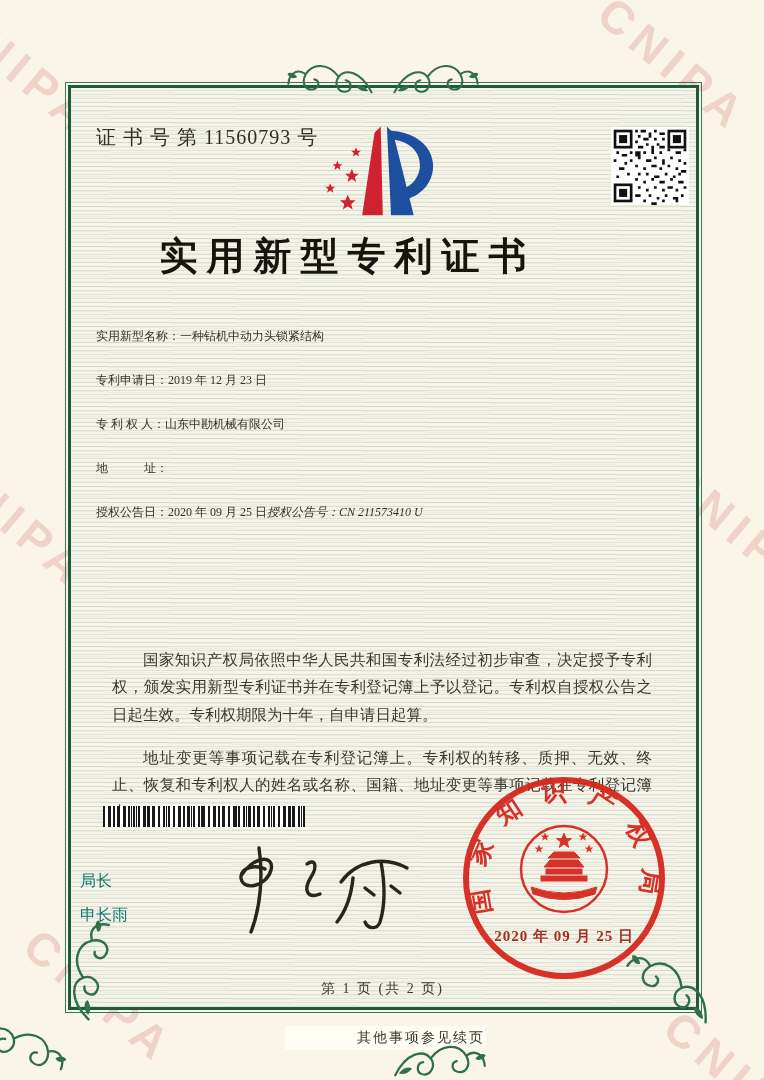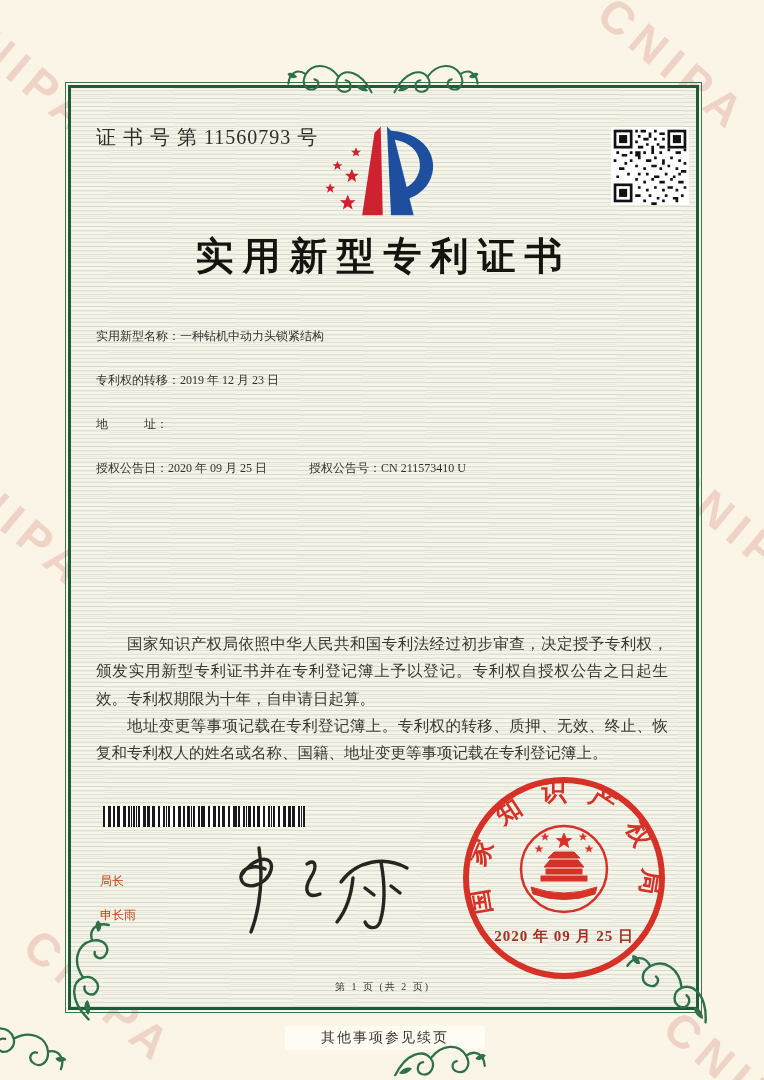--- a/index.html
+++ b/index.html
@@ -42,66 +42,65 @@
     position:absolute;left:96px;top:124px;
     font-size:20px;color:#2e2d29;letter-spacing:1px;
   }
   .logo{position:absolute;left:323px;top:116px;width:134px;height:114px;}
   .qr{position:absolute;left:611px;top:127px;width:78px;height:78px;background:#fdfdfb;}
 
   .title{
     position:absolute;left:65px;top:231px;width:565px;
     text-align:center;font-size:38px;font-weight:bold;color:#15140f;
     letter-spacing:9px;
-    padding-left:36px;
   }
 
   
   .fields{position:absolute;left:96px;top:325px;width:575px;}
   .frow{height:44px;font-size:12px;color:#33312b;display:flex;align-items:flex-start;line-height:22px;}
   .frow .lab{white-space:pre;}
   .frow .val{white-space:pre;text-align:center;}
-  .frow .col2{margin-left:42px;display:flex;}
+  .frow .col2{display:flex;font-style:italic;}
 
   
   .paras{
     position:absolute;left:96px;top:630px;width:572px;
     font-size:15.5px;line-height:1.76;color:#3a382f;text-align:justify;
   }
-  .paras p{margin:0;text-indent:2em;}
+  .paras p{margin:16px;text-indent:2em;}
 
   
   .barcode{
     position:absolute;left:103px;top:806px;width:202px;height:21px;
     background-color:#ffffff;
     background-image:
       repeating-linear-gradient(90deg,#191919 0 2px,transparent 2px 5px),
       repeating-linear-gradient(90deg,#191919 0 1px,transparent 1px 7px),
       repeating-linear-gradient(90deg,#191919 0 1px,transparent 1px 11px);
   }
 
   
-  .officer{position:absolute;left:100px;top:864px;font-size:12px;color:#c2410c;line-height:34px;}
+  .officer{position:absolute;left:80px;top:864px;font-size:16px;color:#0f766e;line-height:34px;}
   .sig{position:absolute;left:213px;top:836px;width:210px;height:100px;}
 
   
   .seal{position:absolute;left:461px;top:775px;width:206px;height:206px;z-index:5;opacity:0.95;}
   .seal svg{position:absolute;inset:0;}
   .seal-date{
     position:absolute;left:0;top:152px;width:206px;text-align:center;
     font-size:15px;color:#a0251a;letter-spacing:1px;font-weight:bold;
   }
 
   
   .page-info{
     position:absolute;left:65px;top:980px;width:635px;text-align:center;
-    font-size:10px;color:#3a382f;letter-spacing:2px;
+    font-size:14px;color:#3a382f;letter-spacing:2px;
   }
   .note{
-    position:absolute;left:285px;top:1026px;width:200px;text-align:center;
+    position:absolute;left:285px;top:1026px;width:200px;text-align:right;
     font-size:14px;color:#3a382f;letter-spacing:2px;
     background:rgba(255,253,246,0.85);padding:3px 0;
   }
 
   .orn{position:absolute;z-index:4;color:#2e7048;}
 </style>
 </head>
 <body>
 
 <div class="page">
@@ -184,22 +183,26 @@
     </svg>
 
     <div class="title">实用新型专利证书</div>
 
     <div class="fields">
       <div class="frow">
           <span class="lab">实用新型名称：</span>
           <span class="val">一种钻机中动力头锁紧结构</span>
         </div>
       <div class="frow">
-          <span class="lab">专利权的转移：</span>
+          <span class="lab">专利申请日：</span>
           <span class="val">2019 年 12 月 23 日</span>
+        </div>
+      <div class="frow">
+          <span class="lab">专 利 权 人：</span>
+          <span class="val">山东中勘机械有限公司</span>
         </div>
       <div class="frow">
           <span class="lab">地　　　址：</span>
         </div>
       <div class="frow">
         <span class="lab">授权公告日：</span>
           <span class="val">2020 年 09 月 25 日</span>
         <span class="col2">
             <span class="lab">授权公告号：</span>
             <span class="val">CN 211573410 U</span>

